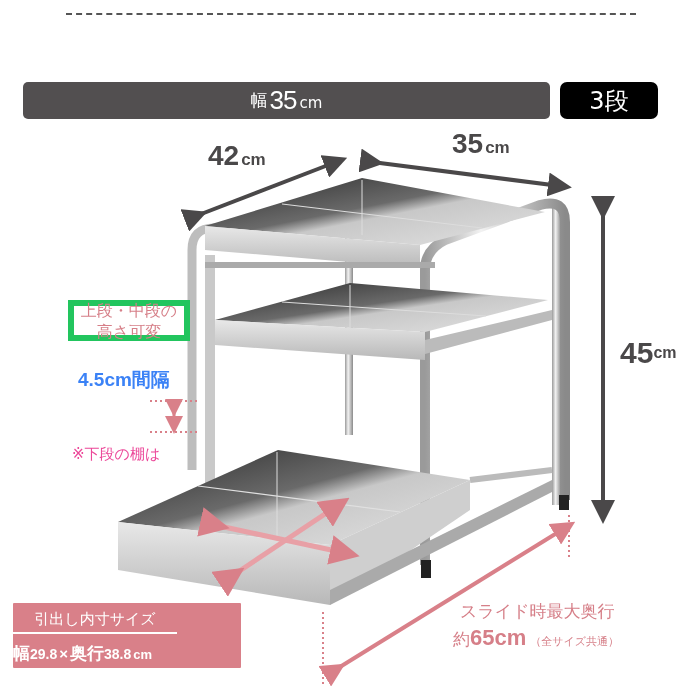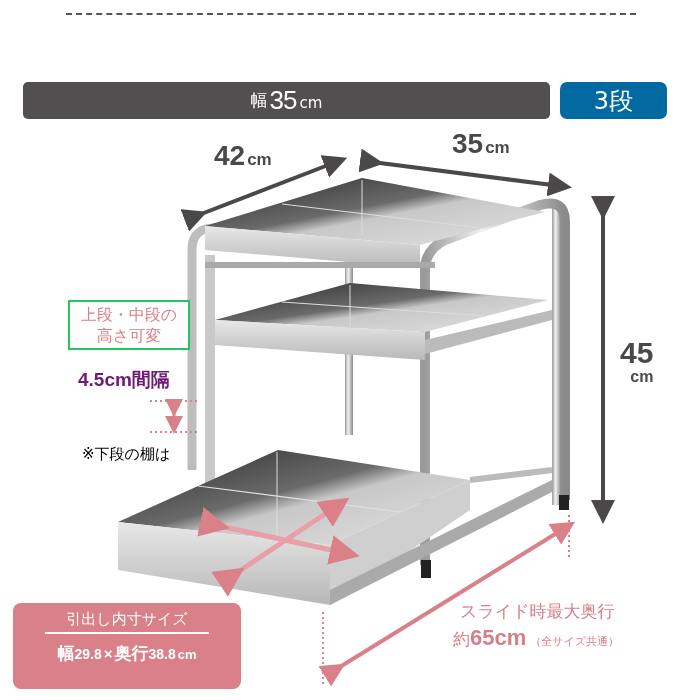--- a/index.html
+++ b/index.html
@@ -15,62 +15,62 @@
       position: absolute; left: 23px; top: 82px; width: 527px; height: 37px;
       background: #524f50; border-radius: 5px;
       display: flex; align-items: center; justify-content: center;
       color: #fff;
     }
     .width-bar .lbl { font-size: 17px; margin-right: 2px; }
     .width-bar .num { font-size: 26px; font-family: "Liberation Sans", sans-serif; letter-spacing: -1px; }
     .width-bar .unit { font-size: 15px; margin-left: 3px; margin-top: 5px; }
 
     .tier-badge {
-      position: absolute; left: 560px; top: 82px; width: 107px; height: 37px;
-      background: #0369a1; border-radius: 7px; color: #fff;
+      position: absolute; left: 560px; top: 82px; width: 98px; height: 37px;
+      background: #000000; border-radius: 7px; color: #fff;
       display: flex; align-items: center; justify-content: center;
       font-size: 24px;
     }
 
     .dim-label {
       position: absolute; color: #4a4849; font-family: "Liberation Sans", sans-serif; font-weight: bold;
       display: flex; align-items: baseline;
     }
     .dim-label .num { font-size: 28px; }
     .dim-label .unit { font-size: 17px; margin-left: 2px; }
 
-    .dim-depth { left: 214px; top: 140px; }
+    .dim-depth { left: 208px; top: 140px; }
     .dim-width { left: 452px; top: 128px; }
     .dim-height {
-      left: 620px; top: 338px; flex-direction: column; align-items: flex-end;
+      left: 620px; top: 338px; flex-direction: row; align-items: center;
     }
     .dim-height .num { font-size: 30px; line-height: 30px; }
     .dim-height .unit { font-size: 16px; margin-left: 0; }
 
     svg.overlay { position: absolute; left: 0; top: 0; }
 
     .adjust-box {
-      position: absolute; left: 68px; top: 300px; width: 122px; height: 50px;
-      border: 2px solid #22c55e; color: #d67f88;
+      position: absolute; left: 68px; top: 300px; width: 122px; height: 41px;
+      border: 6px solid #22c55e; color: #d67f88;
       display: flex; flex-direction: column; align-items: center; justify-content: center;
       font-size: 16px; line-height: 21px; background: #fff;
     }
     .gap-label {
-      position: absolute; left: 78px; top: 367px; color: #701a75;
+      position: absolute; left: 78px; top: 367px; color: #3b82f6;
       font-size: 19px; font-weight: bold; font-family: "Liberation Sans", sans-serif;
     }
     .note {
-      position: absolute; left: 82px; top: 443px; color: #000000;
+      position: absolute; left: 72px; top: 443px; color: #ec4899;
       font-size: 15px; line-height: 22px;
     }
 
     .inner-size {
-      position: absolute; left: 13px; top: 603px; width: 228px; height: 86px;
-      background: #d98089; border-radius: 8px; color: #fff;
-      display: flex; flex-direction: column; align-items: center;
+      position: absolute; left: 13px; top: 603px; width: 228px; height: 65px;
+      background: #d98089; border-radius: 1px; color: #fff;
+      display: flex; flex-direction: column; 
     }
     .inner-size .title {
       margin-top: 7px; font-size: 15px; padding-bottom: 3px;
       border-bottom: 2px solid #fff; width: 164px; text-align: center;
     }
     .inner-size .val {
       margin-top: 8px; font-family: "Liberation Sans", sans-serif; font-weight: bold;
       display: flex; align-items: baseline;
     }
     .inner-size .val .k { font-size: 17px; }

